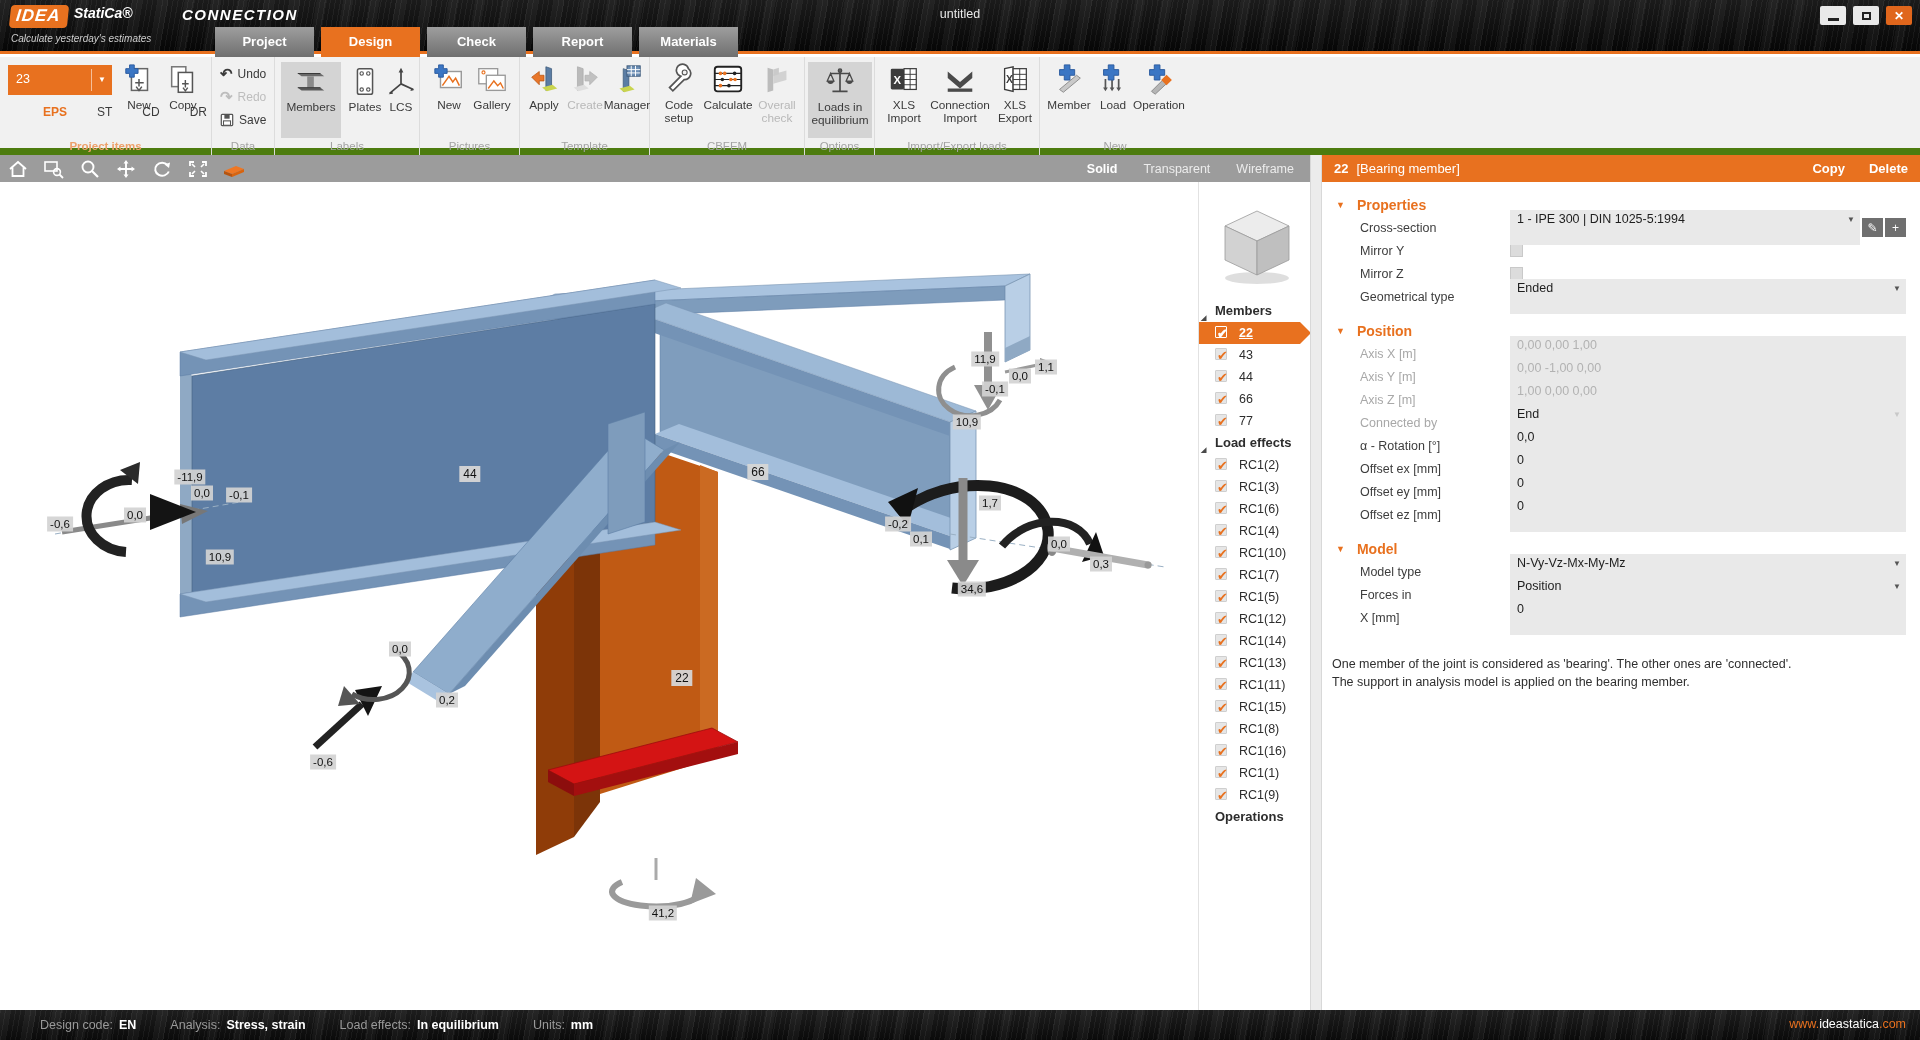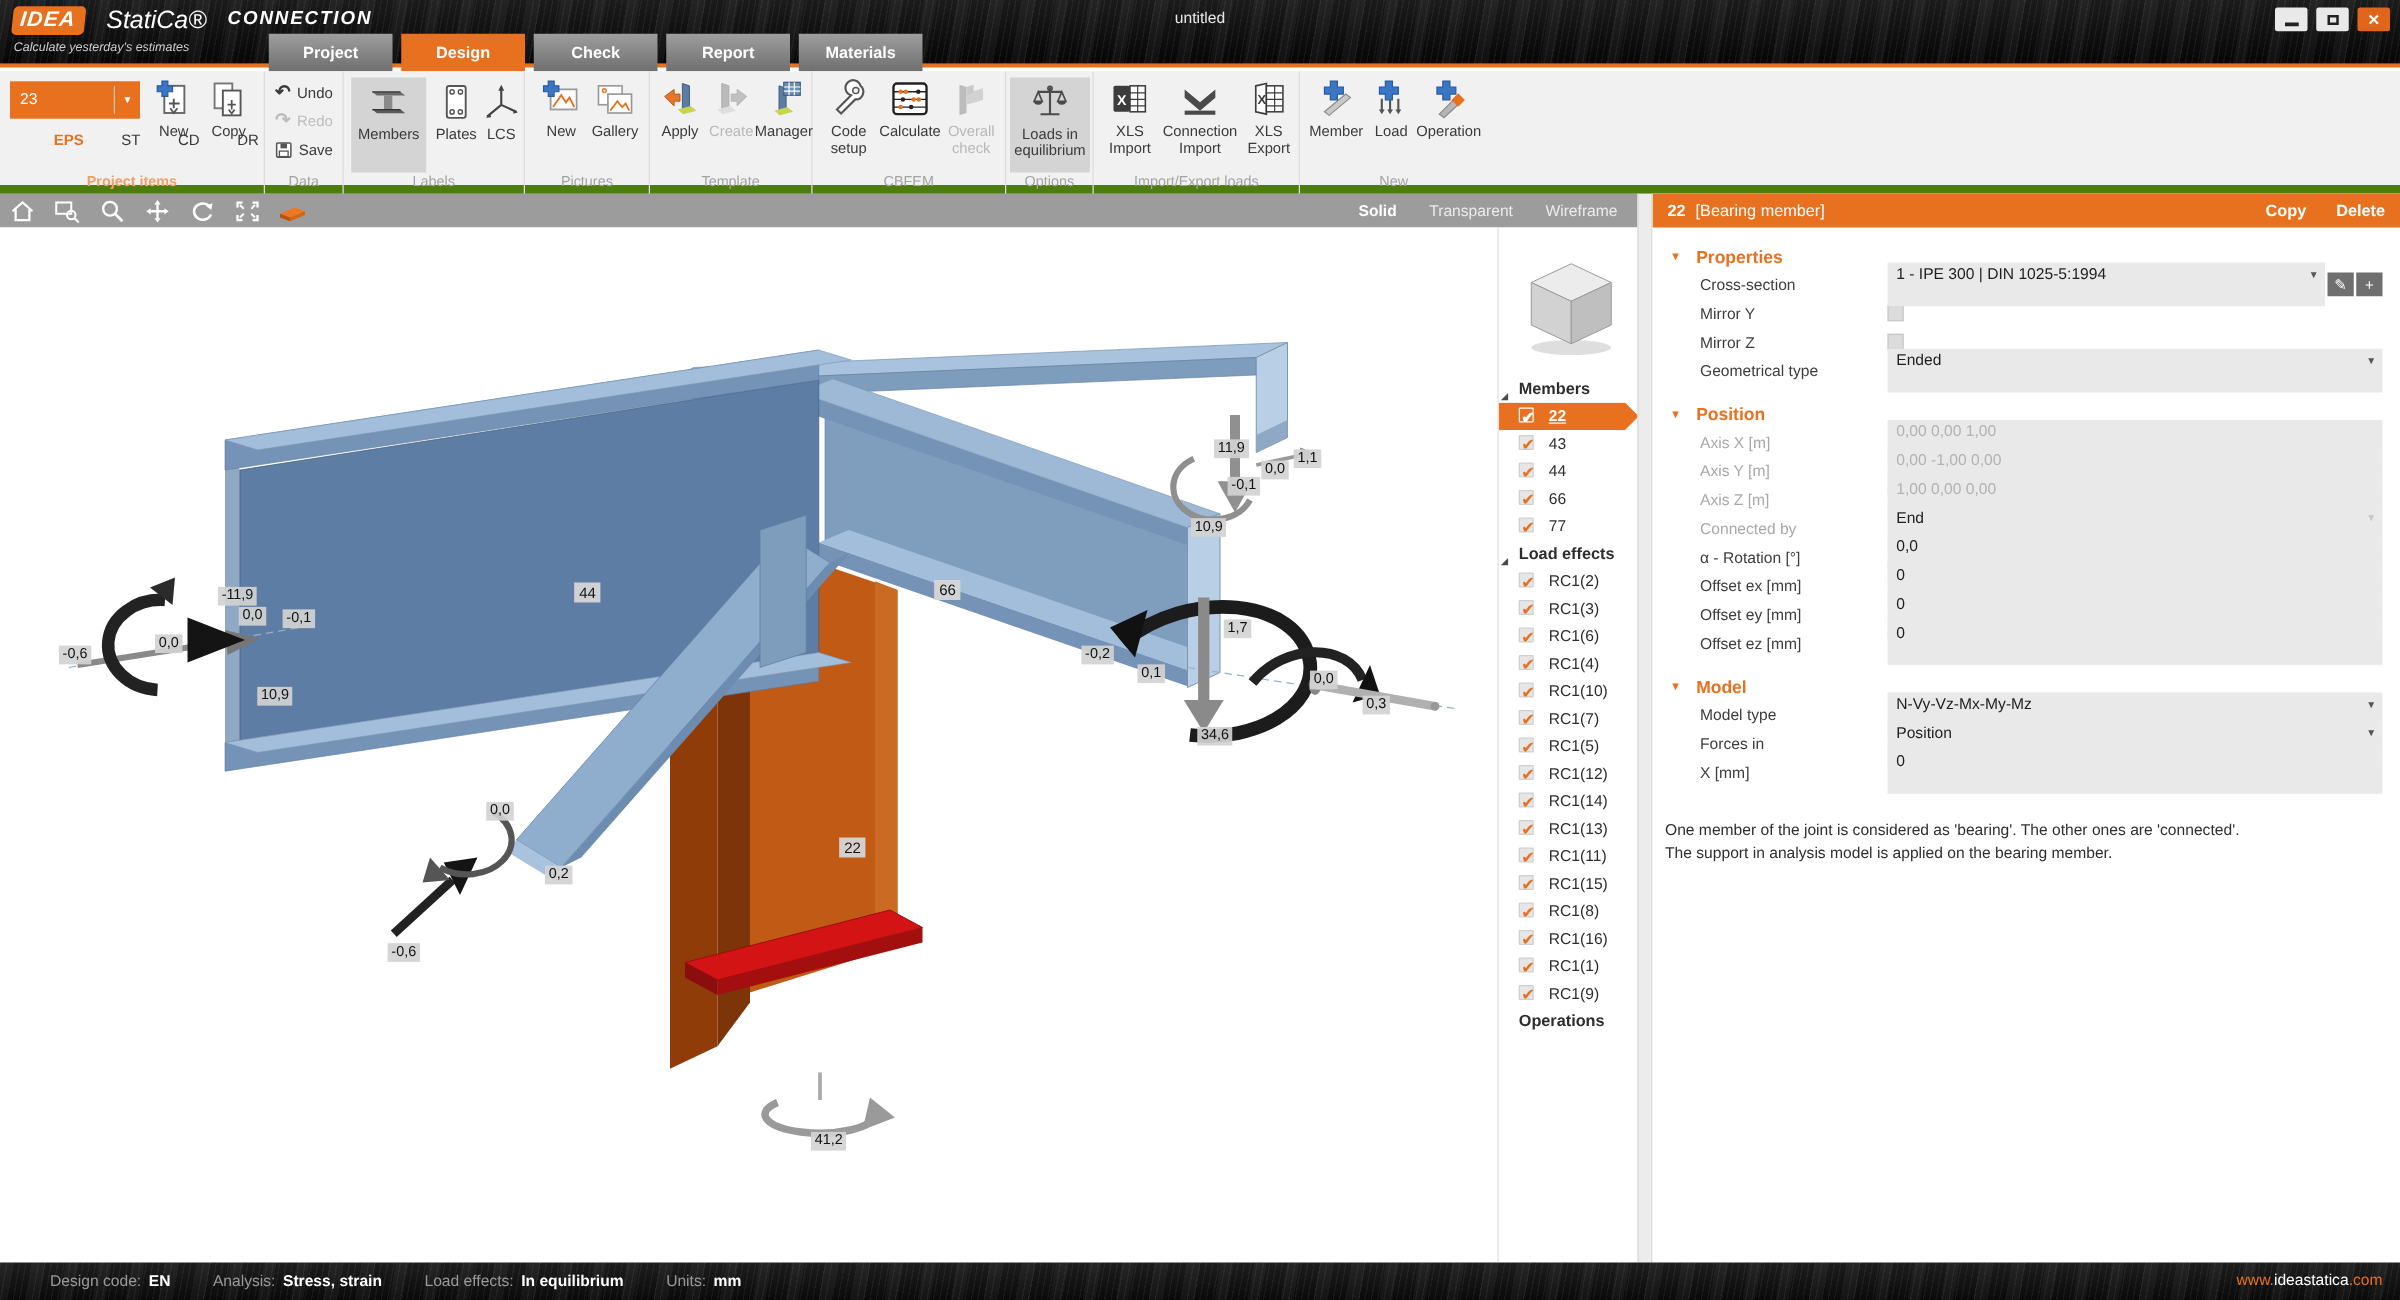--- a/index.html
+++ b/index.html
@@ -10,22 +10,22 @@
   
   .titlebar { position:absolute; left:0; top:0; width:1920px; height:54px;
     background:
       repeating-linear-gradient(100deg, rgba(255,255,255,.05) 0 1px, transparent 1px 5px),
       repeating-linear-gradient(100deg, rgba(255,255,255,.04) 0 10px, transparent 10px 26px),
       linear-gradient(180deg,#1b1b1b,#060606);
     border-bottom:3px solid #e8711f; }
   .logo-box { position:absolute; left:10px; top:5px; background:#e8711f; color:#fff;
     font-style:italic; font-weight:bold; font-size:17px; padding:1px 7px 2px 6px;
     border-radius:4px; letter-spacing:1px; transform:skewX(-6deg); }
-  .logo-statica { position:absolute; left:85px; top:5px; color:#fff; font-style:italic;
-    font-weight:normal; font-size:20px; }
+  .logo-statica { position:absolute; left:74px; top:5px; color:#fff; font-style:italic;
+    font-weight:bold; font-size:14px; }
   .logo-product { position:absolute; left:182px; top:6px; color:#fff; font-style:italic;
     font-weight:bold; font-size:15px; letter-spacing:1.5px; }
   .tagline { position:absolute; left:11px; top:33px; color:#cecece; font-style:italic;
     font-size:10px; }
   .wtitle { position:absolute; left:0; top:7px; width:1920px; text-align:center;
     color:#e8e8e8; font-size:12.5px; }
   .winbtns { position:absolute; right:8px; top:6px; display:flex; gap:7px; }
   .wbtn { width:26px; height:19px; background:#e9e9e9; border-radius:2px;
     display:flex; align-items:center; justify-content:center; font-size:11px; color:#111; }
   .wbtn .bar { width:11px; height:3px; background:#222; margin-top:7px; }
@@ -543,21 +543,21 @@
     <span class="fl" style="left:220px;top:375px">10,9</span>
     <span class="fl" style="left:400px;top:467px">0,0</span>
     <span class="fl" style="left:447px;top:518px">0,2</span>
     <span class="fl" style="left:323px;top:580px">-0,6</span>
     <span class="fl" style="left:985px;top:177px">11,9</span>
     <span class="fl" style="left:1020px;top:194px">0,0</span>
     <span class="fl" style="left:1046px;top:185px">1,1</span>
     <span class="fl" style="left:995px;top:207px">-0,1</span>
     <span class="fl" style="left:967px;top:240px">10,9</span>
     <span class="fl" style="left:990px;top:321px">1,7</span>
-    <span class="fl" style="left:878px;top:342px">-0,2</span>
+    <span class="fl" style="left:898px;top:342px">-0,2</span>
     <span class="fl" style="left:921px;top:357px">0,1</span>
     <span class="fl" style="left:1059px;top:362px">0,0</span>
     <span class="fl" style="left:1101px;top:382px">0,3</span>
     <span class="fl" style="left:972px;top:407px">34,6</span>
     <span class="fl" style="left:663px;top:731px">41,2</span>
   </div>
 
   <div class="sidepanel">
     <svg width="104" height="100" viewBox="0 0 104 100" style="position:absolute;left:4px;top:14px">
       <ellipse cx="54" cy="82" rx="32" ry="6" fill="rgba(0,0,0,0.13)"></ellipse>

